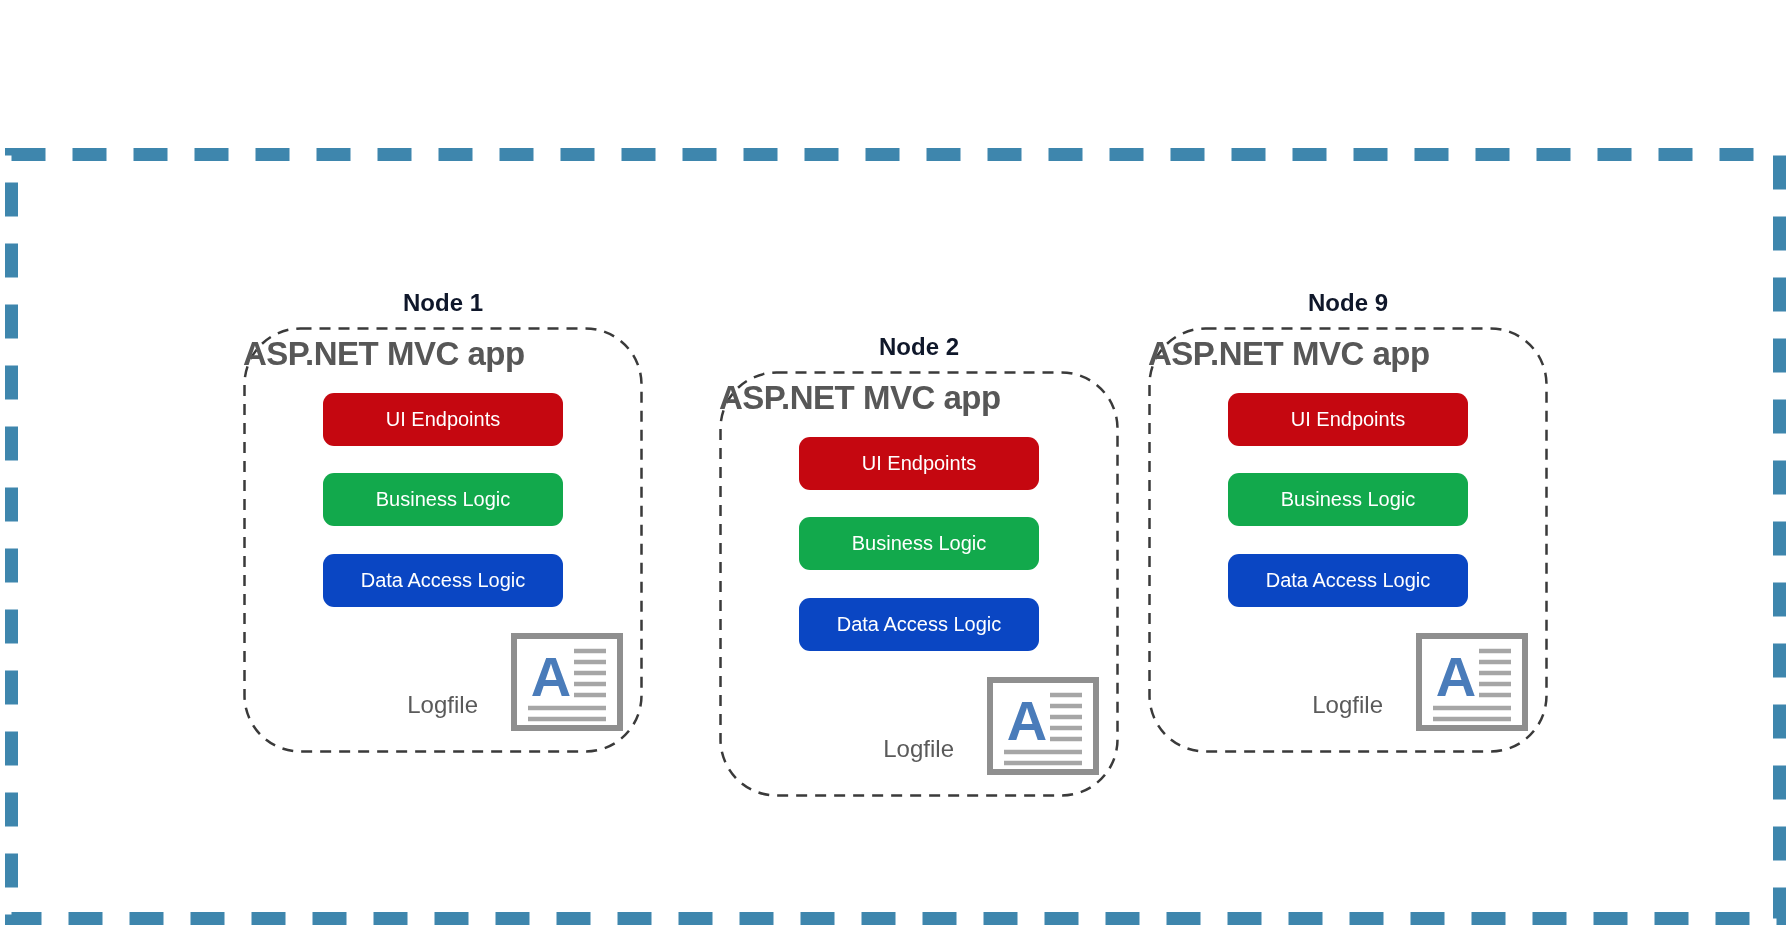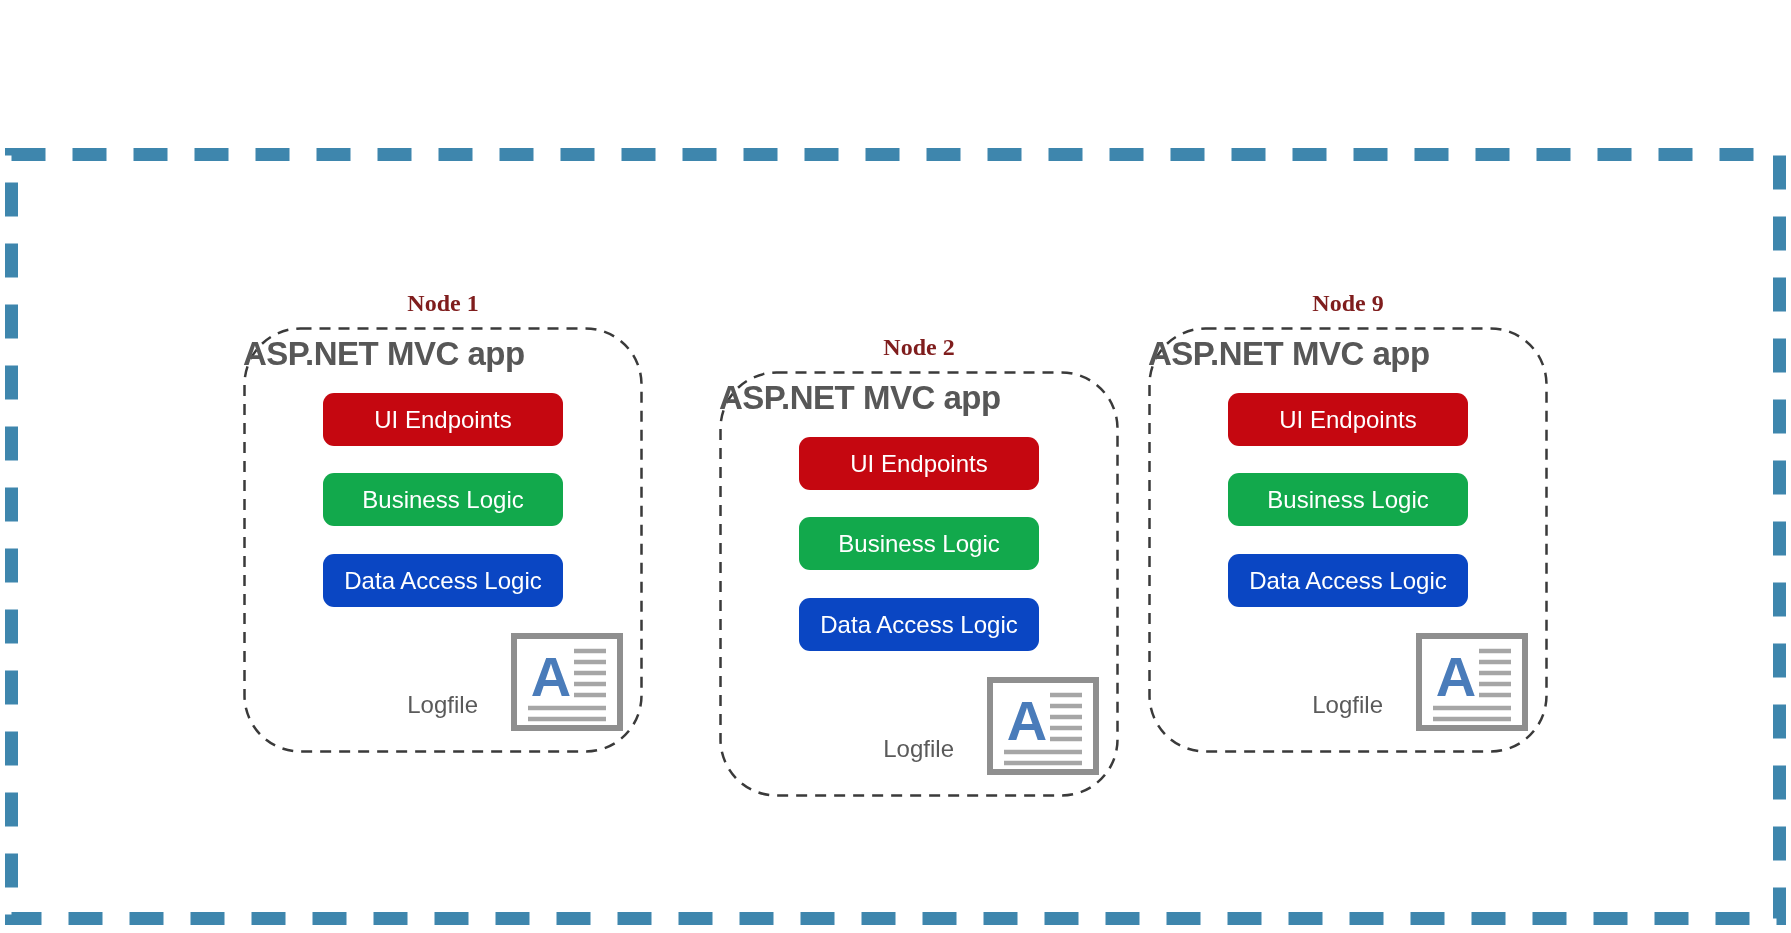--- a/index.html
+++ b/index.html
@@ -32,22 +32,21 @@
   }
   .node-1{left:243px;}
   .node-2{left:719px;margin-top:44px;}
   .node-3{left:1148px;}
   .node-label{
     height:44px;
     line-height:40px;
     text-align:center;
     font-size:24px;
     font-weight:700;
-    color:#7f1d1d;
-    font-family:Liberation Serif, serif;
+    color:#0f172a;
   }
   .node-box{
     position:relative;
     width:400px;height:426px;
   }
   .node-box-border{
     position:absolute;
     left:0;top:0;width:100%;height:100%;
   }
   .node-content{
@@ -63,21 +62,21 @@
     color:#575757;
     line-height:38px;
     height:38px;
   }
   .layer-pill{
     width:240px;
     height:53px;
     margin:0 auto;
     border-radius:11px;
     color:#ffffff;
-    font-size:24px;
+    font-size:20px;
     line-height:53px;
     text-align:center;
     white-space:nowrap;
   }
   .layer-ui{margin-top:20px;}
   .layer-biz{margin-top:27px;text-align:center;}
   .layer-dal{margin-top:28px;}
   .logfile-row{
     margin-top:26px;
     display:flex;

